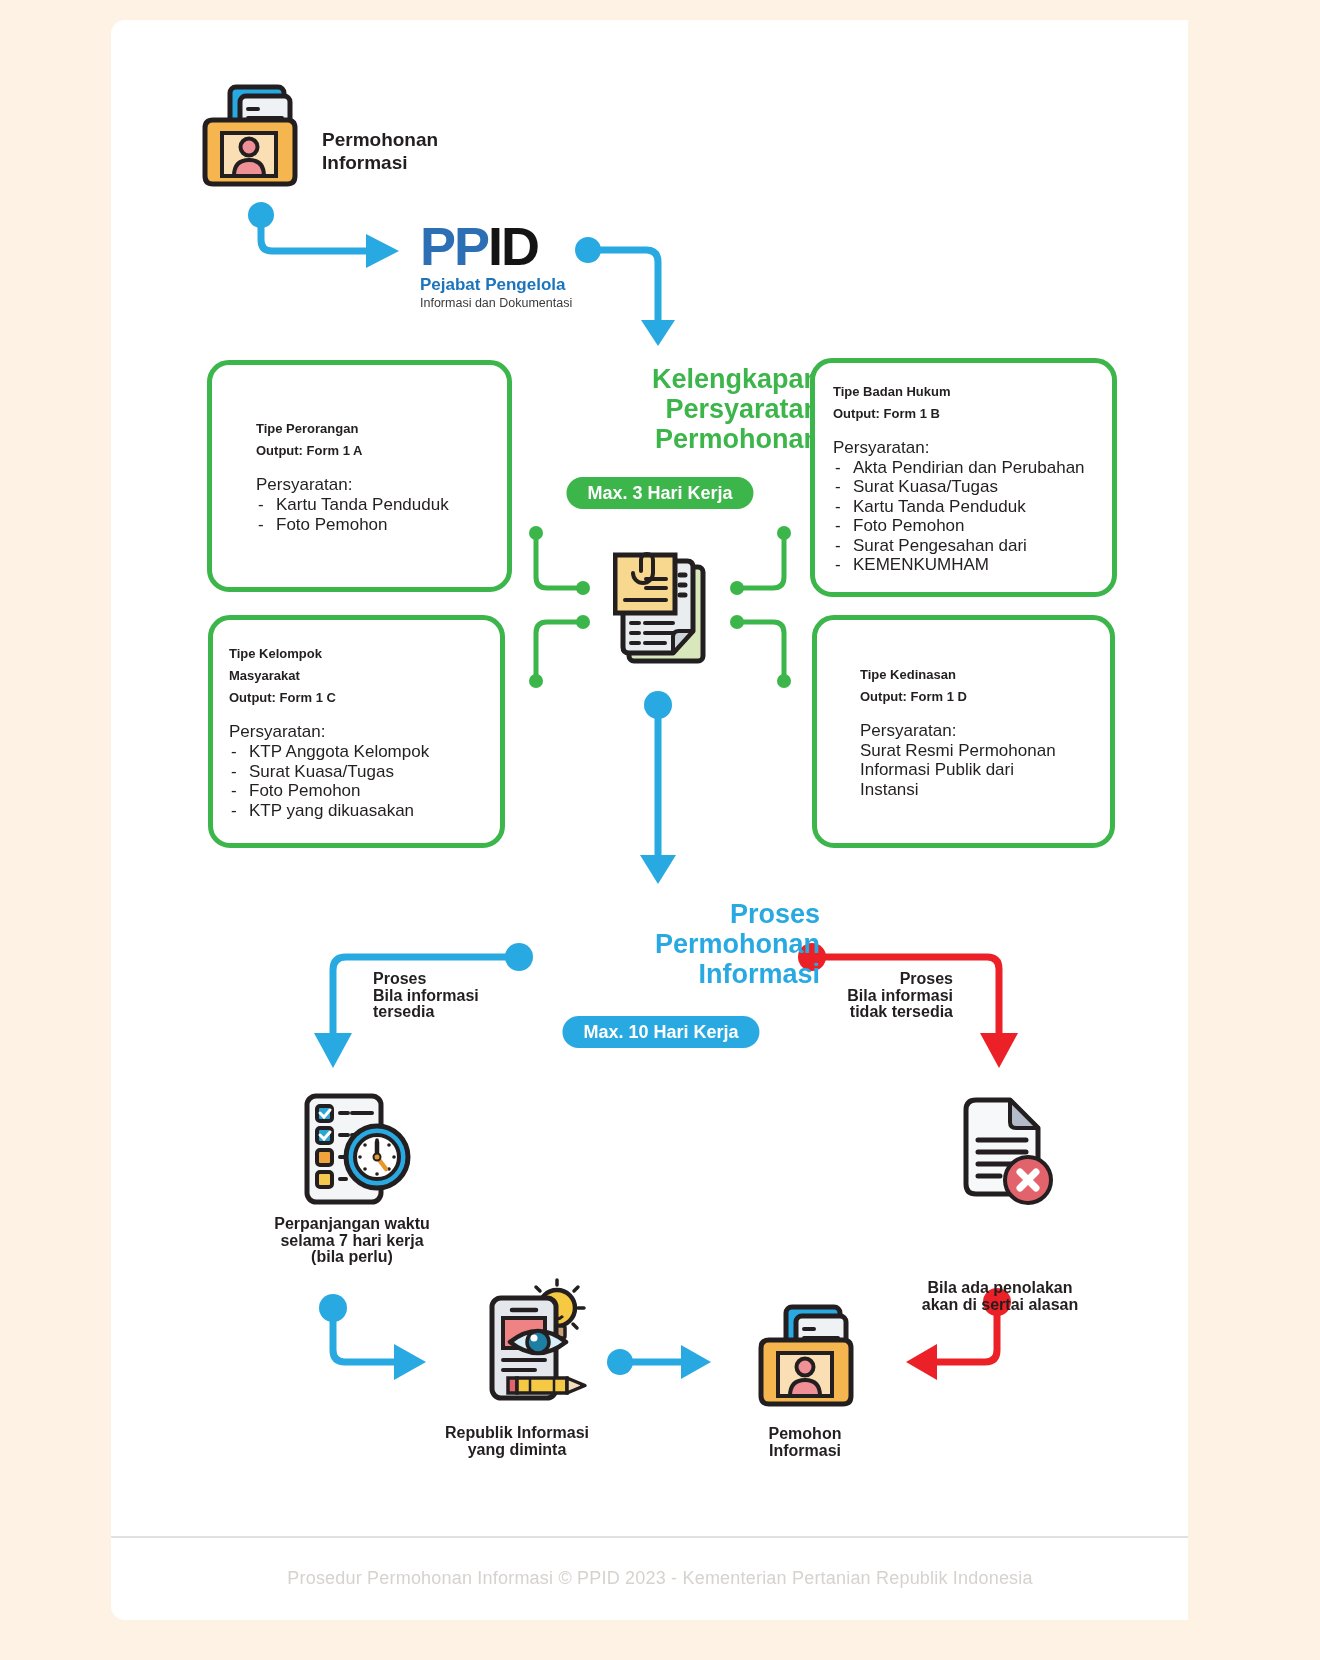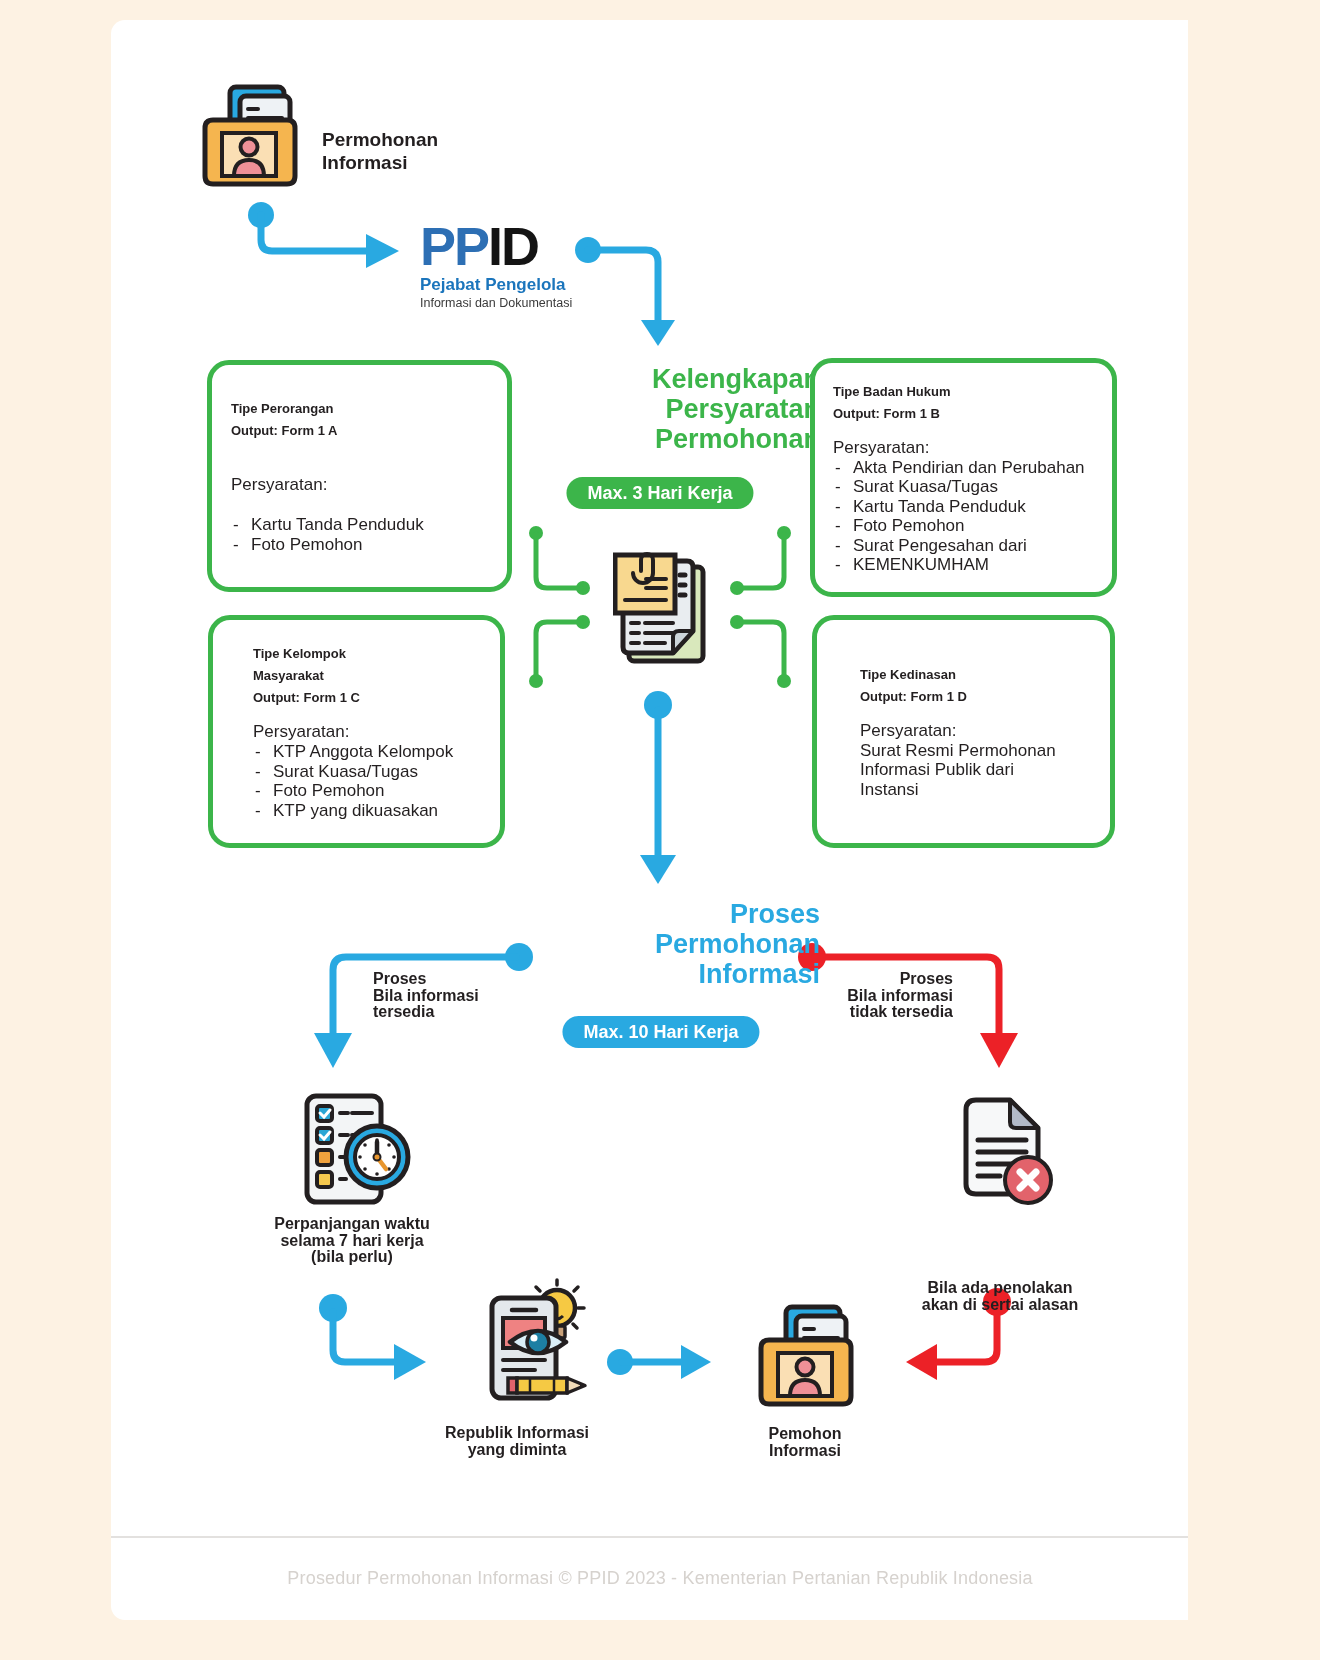--- a/index.html
+++ b/index.html
@@ -33,23 +33,23 @@
 
   .type-box { border:5px solid #3cb54a; border-radius:22px; background:#ffffff;
               box-sizing:border-box; display:flex; flex-direction:column;
               justify-content:center; color:#231f20; }
   .box-title { font-weight:700; font-size:13px; line-height:22px; margin-bottom:13px; }
   .req-label { font-size:17px; line-height:20px; }
   .req-list  { }
   .req-item  { font-size:17px; line-height:19.5px; padding-left:20px; position:relative; }
   .req-item::before { content:"-"; position:absolute; left:2px; }
   .req-text  { font-size:17px; line-height:19.5px; }
-  .box-a { left:207px; top:360px; width:305px; height:232px; padding-left:19px;gap:20px; }
+  .box-a { left:207px; top:360px; width:305px; height:232px; padding-left:44px; }
   .box-b { left:810px; top:358px; width:307px; height:239px; padding-left:18px; padding-right:6px; }
-  .box-c { left:208px; top:615px; width:297px; height:233px; padding-left:40px; }
+  .box-c { left:208px; top:615px; width:297px; height:233px; padding-left:16px; }
   .box-d { left:812px; top:615px; width:303px; height:233px; padding-left:43px; }
 
   .branch-label { font-size:16px; line-height:16.5px; font-weight:700; color:#231f20; }
   .branch-left  { left:373px; top:971px; text-align:left; }
   .branch-right { left:823px; top:971px; width:130px; text-align:right; }
 
   .step-label { font-size:16px; line-height:16.5px; font-weight:700; color:#231f20;
                 text-align:center; }
   .step-extension { left:252px; top:1216px; width:200px; }
   .step-rejection { left:890px; top:1280px; width:220px; }

